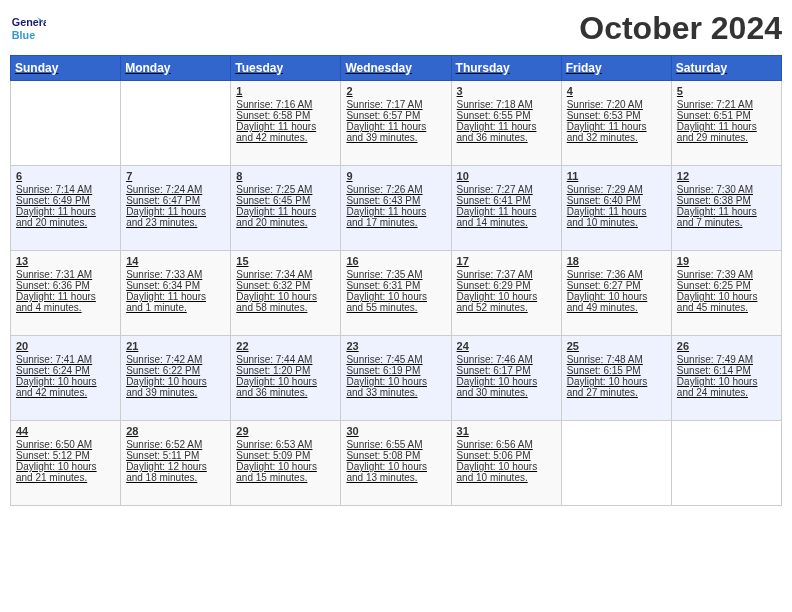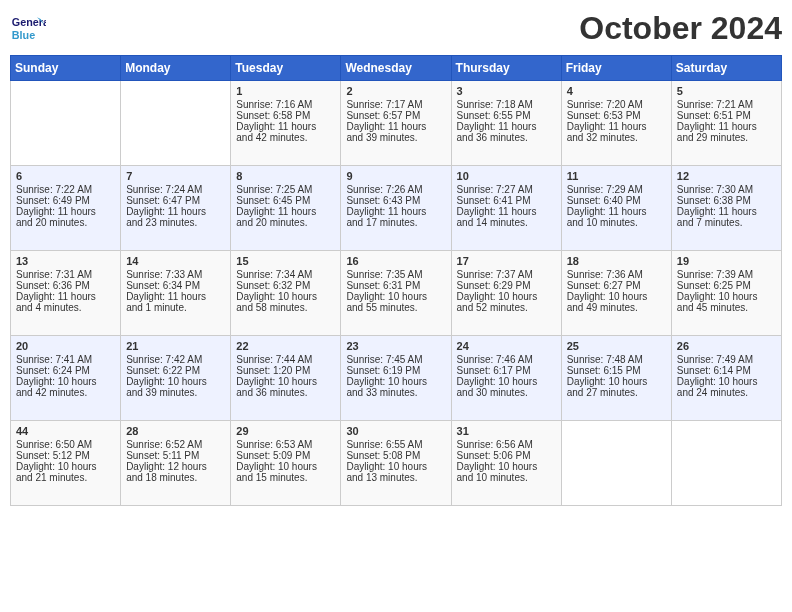--- a/index.html
+++ b/index.html
@@ -35,20 +35,21 @@
       color: #333;
     }
     .location-title {
       font-size: 14px;
       color: #555;
     }
     .calendar-table {
       width: 100%;
       border-collapse: collapse;
       table-layout: fixed;
+      text-decoration: underline;
     }
     .calendar-table th {
       background-color: #3366cc;
       color: #fff;
       font-size: 12px;
       font-weight: bold;
       padding: 5px 4px;
       text-align: left;
       border: 1px solid #2255bb;
     }
@@ -136,21 +137,21 @@
         <td>
           <span class="day-number">5</span>
           <div>Sunrise: 7:21 AM</div>
           <div>Sunset: 6:51 PM</div>
           <div>Daylight: 11 hours and 29 minutes.</div>
         </td>
       </tr>
       <tr>
         <td>
           <span class="day-number">6</span>
-          <div>Sunrise: 7:22 AM</div>
+          <div>Sunrise: 7:14 AM</div>
           <div>Sunset: 6:49 PM</div>
           <div>Daylight: 11 hours and 20 minutes.</div>
         </td>
         <td>
           <span class="day-number">7</span>
           <div>Sunrise: 7:24 AM</div>
           <div>Sunset: 6:47 PM</div>
           <div>Daylight: 11 hours and 23 minutes.</div>
         </td>
         <td>

